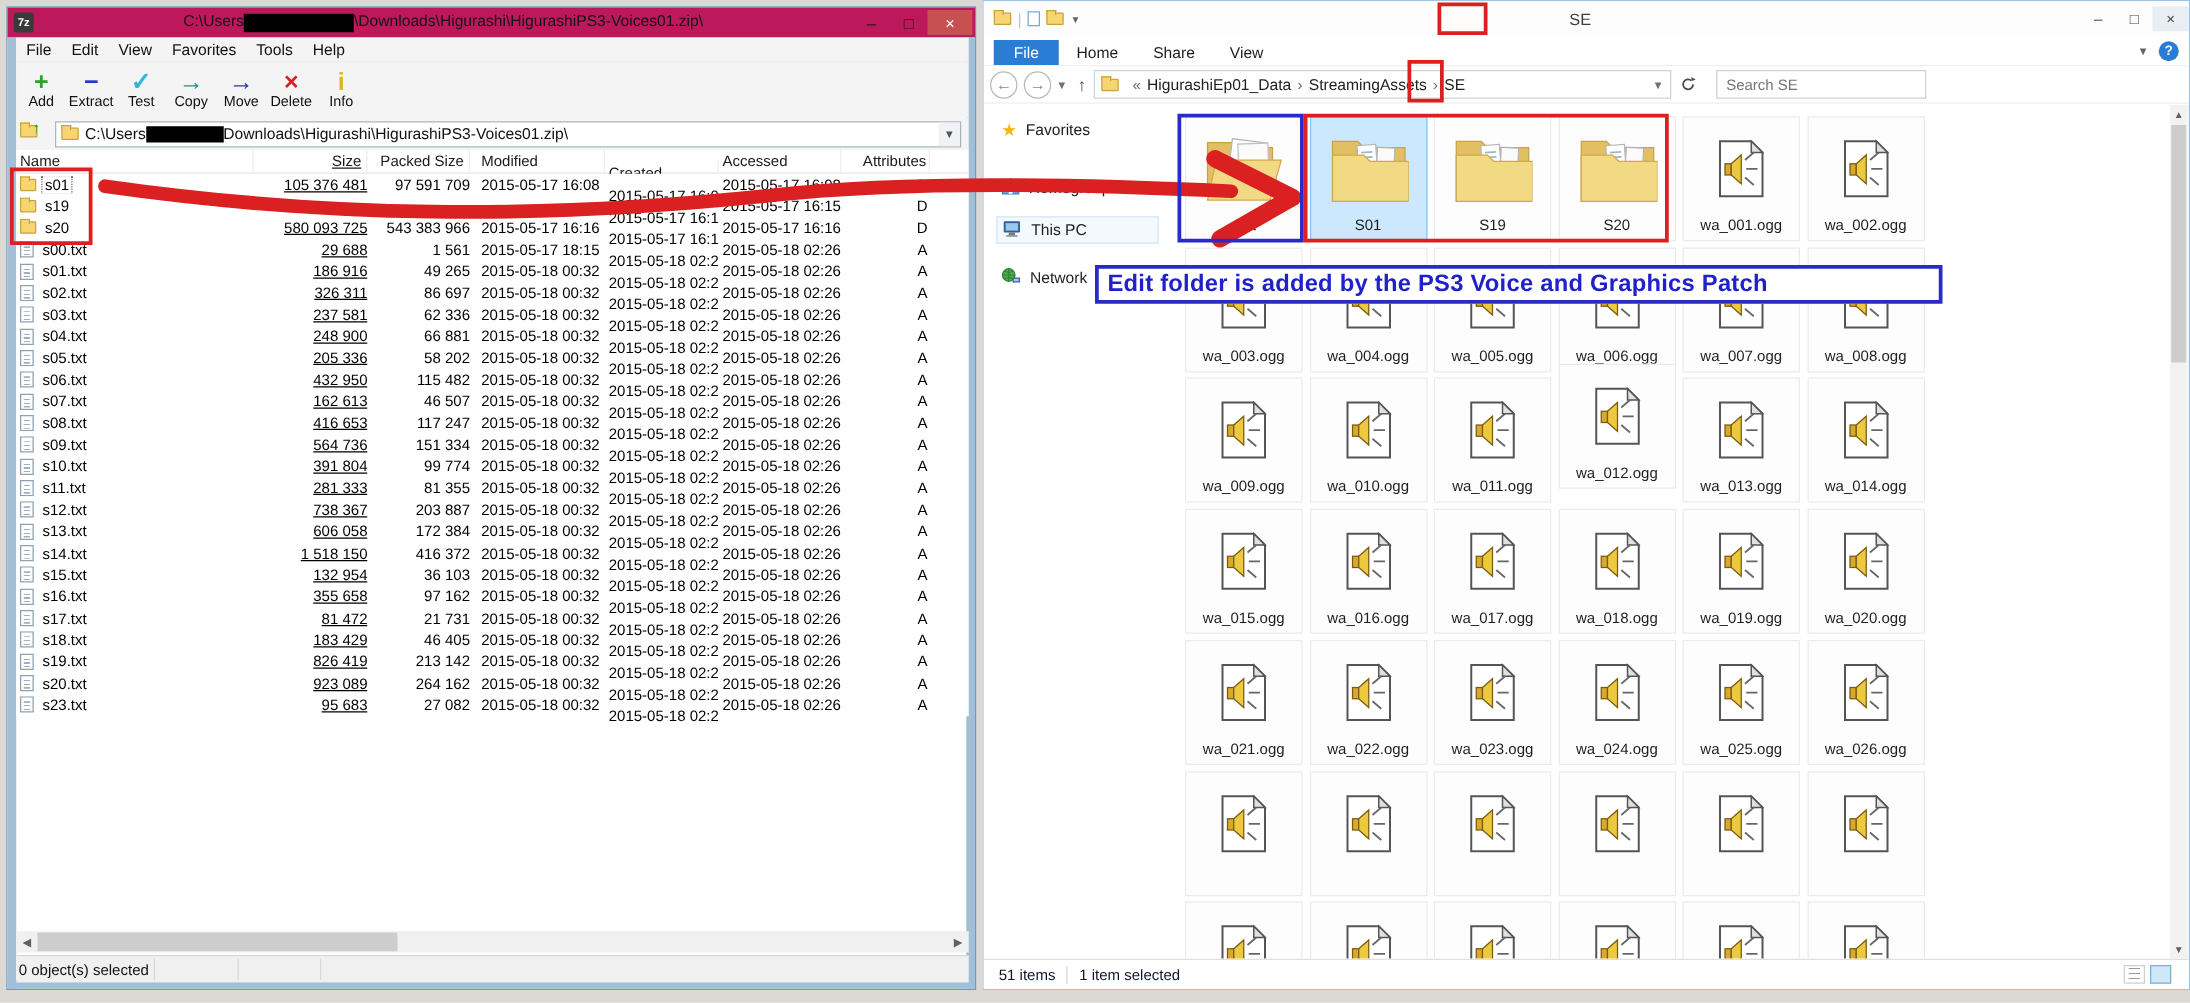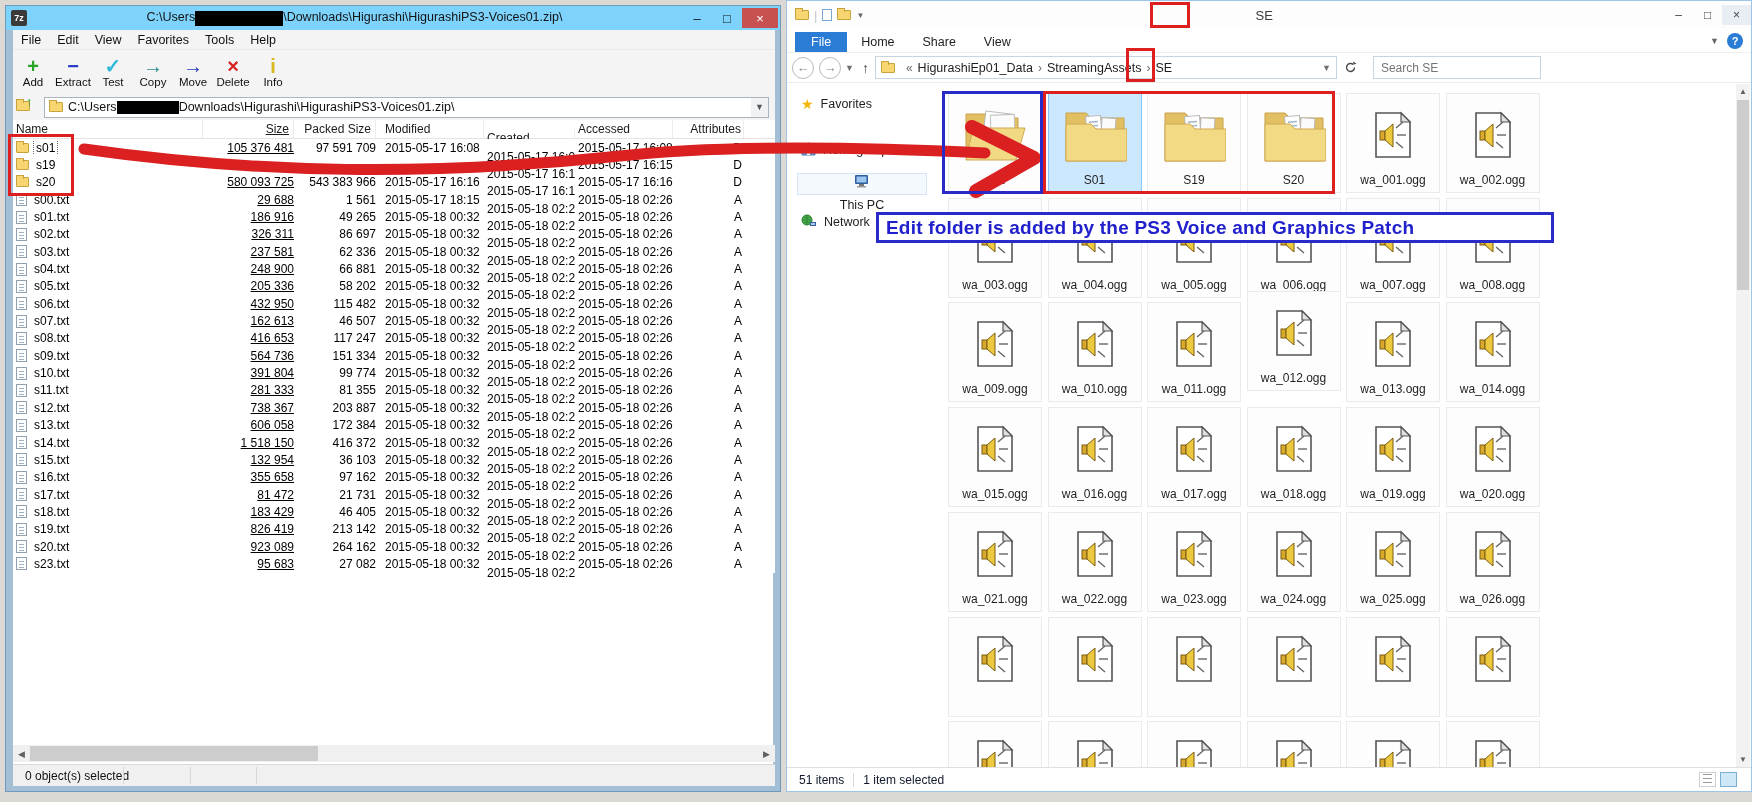--- a/index.html
+++ b/index.html
@@ -2,21 +2,21 @@
 <html><head>
 <meta charset="utf-8">
 <style>
   * { margin:0; padding:0; box-sizing:border-box; }
   html,body { width:1752px; height:802px; overflow:hidden; background:#dcd9d4;
               font-family:"Liberation Sans", sans-serif; }
 
   
   #win7z { position:absolute; left:5px; top:5px; width:776px; height:787px;
            background:#fff; border:1px solid #6f99bd; }
-  #zTitle { position:absolute; left:0; top:0; width:100%; height:24px; background:#7dd3fc;
+  #zTitle { position:absolute; left:0; top:0; width:100%; height:24px; background:#be185d;
             display:flex; align-items:center; font-size:12.5px; color:#141414; }
   #zIcon { width:16px; height:16px; margin-left:5px; background:#3a3a3a; color:#fff;
            font-size:9px; font-weight:bold; display:flex; align-items:center; justify-content:center; border-radius:2px;}
   #zTitleText { flex:1; text-align:center; white-space:nowrap; overflow:hidden;}
   .redact { display:inline-block; background:#000; height:15px; vertical-align:middle; }
   .capBtn { width:30px; height:20px; display:flex; align-items:center; justify-content:center;
             font-size:13px; color:#141414; }
   .capBtn.close7z { background:#c75050; color:#fff; width:36px; margin-right:2px; }
   .zFrame { position:absolute; background:#a3bfd6; }
   #zMenu { position:absolute; left:7px; top:24px; width:762px; height:20px; background:#f4f4f4;
@@ -499,21 +499,21 @@
         <div class="cell c-acc">2015-05-18 02:26</div>
         <div class="cell c-attr">A</div>
       </div>
     </div>
   <div id="zHScroll">
     <div class="scArrow" style="left:0">◀</div>
     <div id="zHThumb"></div>
     <div class="scArrow" style="right:0">▶</div>
   </div>
   <div id="zStatus">
-    <span style="padding-left:12px">0 object(s) selected</span>
+    <span style="padding-left:2px">0 object(s) selected</span>
     <span class="sdiv" style="left:110px"></span>
     <span class="sdiv" style="left:177px"></span>
     <span class="sdiv" style="left:243px"></span>
   </div>
 </div>
 
 <div id="winEx">
   <div id="eTitle">
     <div id="eQat">
       <span class="miniFolder"></span>
@@ -567,21 +567,21 @@
         <span><span class="sbStar">★</span></span>
         <span>Favorites</span>
       </div>
       <div class="sbItem" style="top: 56px;">
         <span><svg width="15" height="14" viewBox="0 0 15 14">
             <path d="M1 7 L7.5 1 L14 7 V13 H1 Z" fill="#6aa0d8" stroke="#4a7ab0"></path>
             <rect x="6" y="8" width="3" height="5" fill="#fff"></rect>
           </svg></span>
         <span>Homegroup</span>
       </div>
-      <div class="sbItem current" style="top: 90px; flex-direction: column;">
+      <div class="sbItem current" style="top: 90px;">
         <span><svg width="16" height="14" viewBox="0 0 16 14">
             <rect x="1" y="1" width="13" height="9" rx="1" fill="#2f5f9e"></rect>
             <rect x="2.5" y="2.5" width="10" height="6" fill="#9cc6ee"></rect>
             <rect x="5" y="10" width="5" height="2" fill="#777"></rect>
             <rect x="3" y="12" width="9" height="1.5" fill="#999"></rect>
           </svg></span>
         <span>This PC</span>
       </div>
       <div class="sbItem" style="top: 128px;">
         <span><svg width="16" height="14" viewBox="0 0 16 14">

